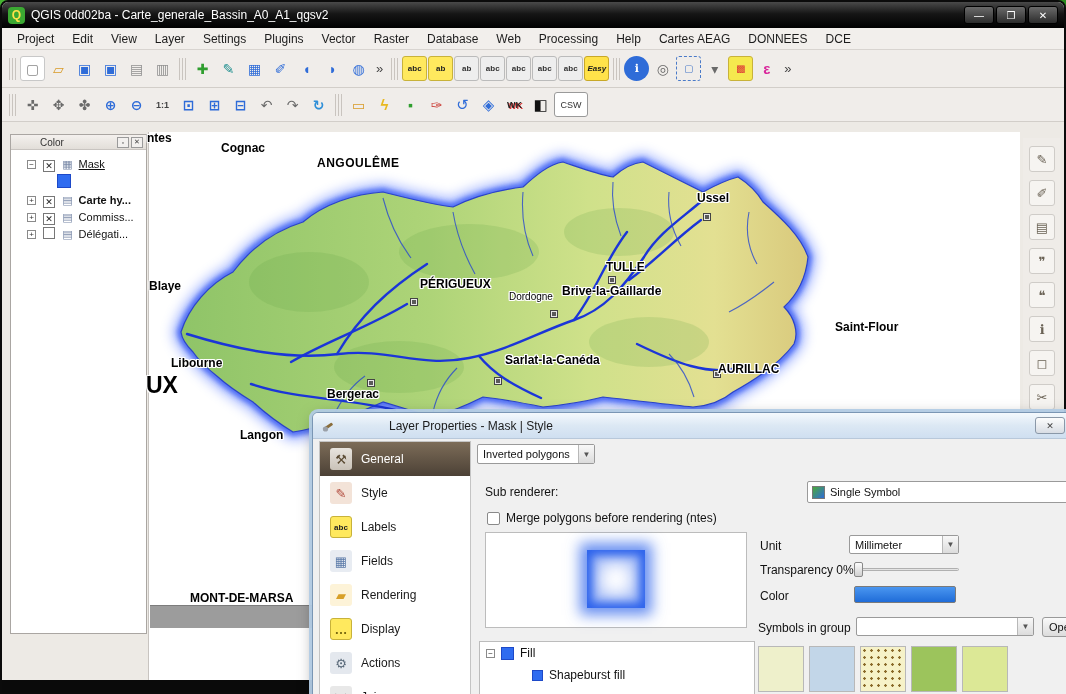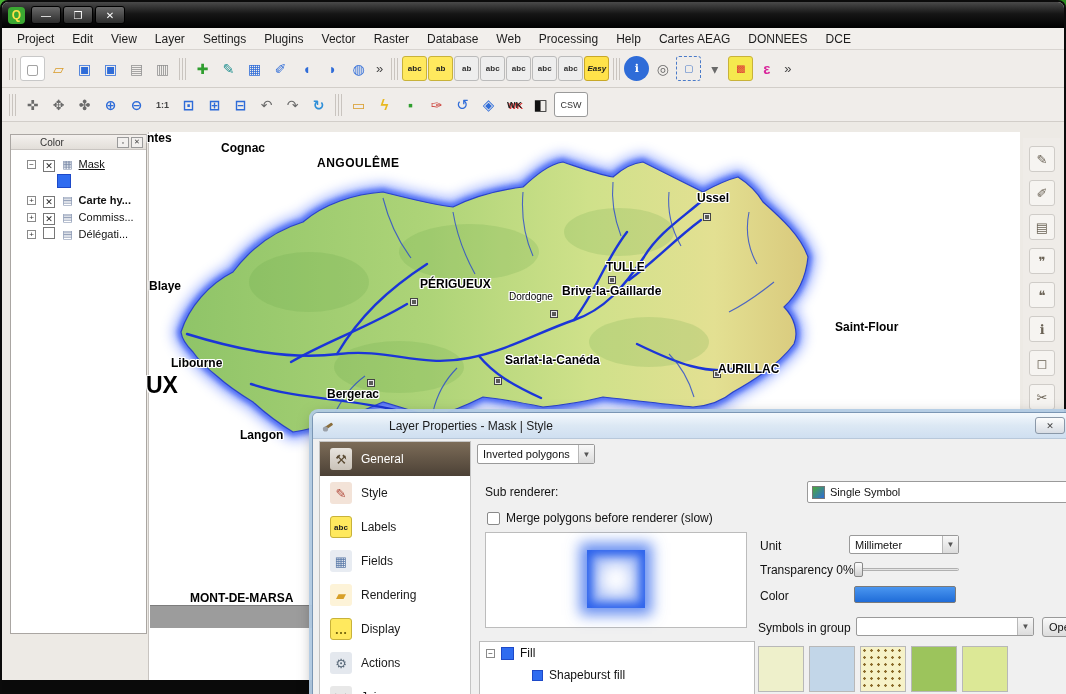--- a/index.html
+++ b/index.html
@@ -168,20 +168,21 @@
 </style>
 </head>
 <body>
 
 <div id="stage">
 
   <div class="window">
 
     <div class="titlebar">
       <span class="qgis-logo">Q</span>
+      <span class="wtitle">QGIS 0dd02ba - Carte_generale_Bassin_A0_A1_qgsv2</span>
       <span class="wbtns">
         <span class="wbtn">—</span>
         <span class="wbtn">❐</span>
         <span class="wbtn">✕</span>
       </span>
     </div>
 
     <div class="menubar">
 
     <span class="mitem">Project</span>
@@ -463,21 +464,21 @@
       </div>
 
       <span class="dlabel" style="left:172px;top:46px;">Sub renderer:</span>
       <div class="combo" style="left:494px;top:42px;width:264px;height:22px;">
         <span class="sym-ic"></span>
         <span class="cv">Single Symbol</span>
       </div>
 
       <div class="checkrow" style="left:174px;top:72px;">
         <span class="ckbox"></span>
-        <span>Merge polygons before renderer (slow)</span>
+        <span>Merge polygons before rendering (ntes)</span>
       </div>
 
       <div class="preview" style="left:172px;top:93px;width:262px;height:96px;">
         <div class="fuzzy"></div>
       </div>
 
       <span class="dlabel" style="left:447px;top:100px;">Unit</span>
       <div class="combo" style="left:536px;top:96px;width:110px;height:19px;">
         <span class="cv">Millimeter</span>
         <span class="arr">▼</span>

